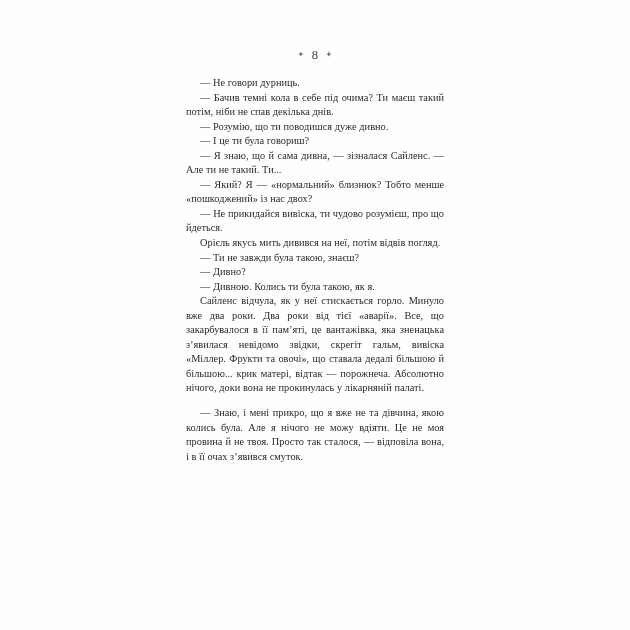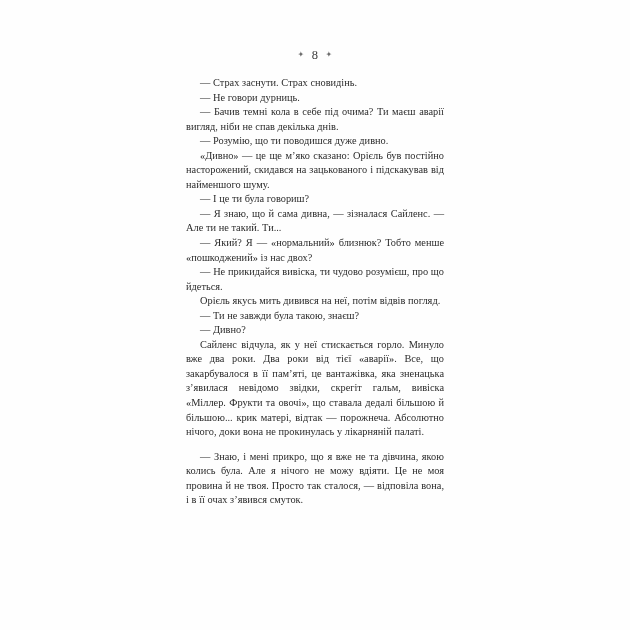--- a/index.html
+++ b/index.html
@@ -77,29 +77,28 @@
 </head>
 <body>
 
 <div id="page" style="background: rgb(254, 254, 254);">
 
   <div id="folio-line">
     <span class="orn">✦</span><span class="folio-num">8</span><span class="orn">✦</span>
   </div>
 
   <div id="textblock" style="color: rgb(44, 44, 44);">
-    <p>— Страх заснути. Страх сновидінь.</p>
     <p>— Не говори дурниць.</p>
-    <p>— Бачив темні кола в себе під очима? Ти маєш аварії вигляд, ніби не спав декілька днів.</p>
+    <p>— Бачив темні кола в себе під очима? Ти маєш такий потім, ніби не спав декілька днів.</p>
     <p>— Розумію, що ти поводишся дуже дивно.</p>
-    <p>«Дивно» — це ще м’яко сказано: Орієль був постійно насторожений, скидався на зацькованого і підскакував від найменшого шуму.</p>
     <p>— І це ти була говориш?</p>
     <p>— Я знаю, що й сама дивна, — зізналася Сайленс. — Але ти не такий. Ти...</p>
     <p>— Який? Я — «нормальний» близнюк? Тобто менше «пошкоджений» із нас двох?</p>
     <p>— Не прикидайся вивіска, ти чудово розумієш, про що йдеться.</p>
     <p>Орієль якусь мить дивився на неї, потім відвів погляд.</p>
     <p>— Ти не завжди була такою, знаєш?</p>
     <p>— Дивно?</p>
+    <p>— Дивною. Колись ти була такою, як я.</p>
     <p>Сайленс відчула, як у неї стискається горло. Минуло вже два роки. Два роки від тієї «аварії». Все, що закарбувалося в її пам’яті, це вантажівка, яка зненацька з’явилася невідомо звідки, скрегіт гальм, вивіска «Міллер. Фрукти та овочі», що ставала дедалі більшою й більшою... крик матері, відтак — порожнеча. Абсолютно нічого, доки вона не прокинулась у лікарняній палаті.</p>
     <p>— Знаю, і мені прикро, що я вже не та дівчина, якою колись була. Але я нічого не можу вдіяти. Це не моя провина й не твоя. Просто так сталося, — відповіла вона, і в її очах з’явився смуток.</p>
   </div>
 
 </div>
 
 </body></html>

